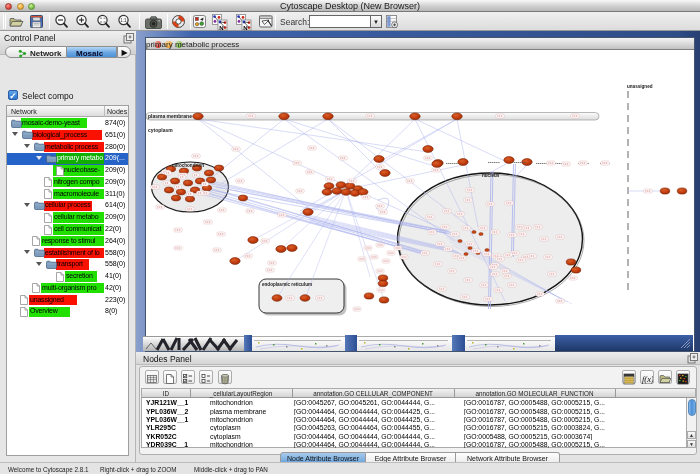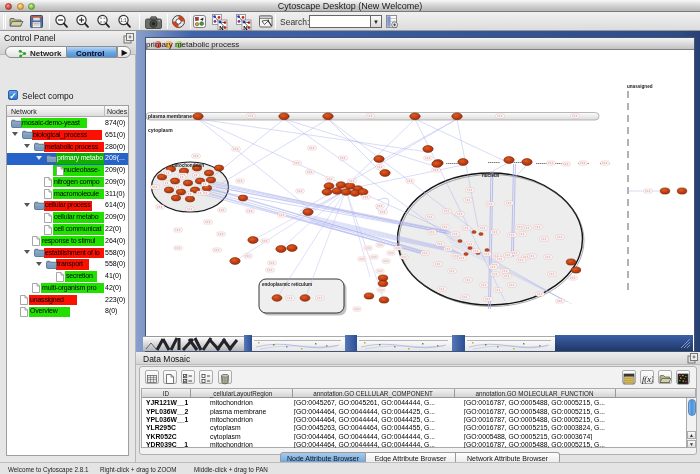--- a/index.html
+++ b/index.html
@@ -74,21 +74,21 @@
 #statusbar span { position:absolute; top:3px; }
 </style>
 </head>
 <body>
 <div id="app">
 
   <div id="titlebar">
     <div class="tl" style="left:5px; background:radial-gradient(circle at 35% 30%,#ff9a8a,#e0443a 60%,#b02c24); border:0.5px solid #a03830;"></div>
     <div class="tl" style="left:16.5px; background:radial-gradient(circle at 35% 30%,#ffe2a0,#f0ad3c 60%,#c8861e); border:0.5px solid #b08428;"></div>
     <div class="tl" style="left:28px; background:radial-gradient(circle at 35% 30%,#d2f0a0,#7cc248 60%,#55962c); border:0.5px solid #5d9434;"></div>
-    <div class="t">Cytoscape Desktop (New Welcome)</div>
+    <div class="t">Cytoscape Desktop (New Browser)</div>
   </div>
 
   <div id="toolbar">
     <div class="sep" style="left:3px;"></div>
       <div class="sep" style="left:5px;"></div>
     <svg class="abs" style="left:0;top:0" width="700" height="19">
 <g transform="translate(9,4)">
       <path d="M1 10 L1 3.5 Q1 2.5 2 2.5 L5 2.5 L6.5 4 L12 4 L12 10 Z" fill="#b8b87e" stroke="#555" stroke-width="0.8"></path>
       <path d="M1 10 L3.2 5.5 L14 5.5 L11.5 10 Z" fill="#d2d2a0" stroke="#555" stroke-width="0.8"></path>
         </g>
@@ -207,21 +207,21 @@
     <div class="cptab" style="left:0; width:62px; border-radius:6px 0 0 6px; background:linear-gradient(#ffffff,#e2e2e2);">
       <svg class="abs" style="left:12px;top:1.5px" width="9" height="9" viewBox="0 0 9 9">
             <circle cx="2.2" cy="2.2" r="1.5" fill="#2ab02a"></circle>
             <circle cx="6.6" cy="4.5" r="1.5" fill="#2ab02a"></circle>
             <circle cx="2.6" cy="7" r="1.5" fill="#2ab02a"></circle>
             <path d="M2.2 2.2 L6.6 4.5 L2.6 7" stroke="#2a802a" stroke-width="0.7" fill="none"></path>
           </svg>
       <span style="position:absolute;left:24px;top:1.5px;font-weight:bold;color:#222;">Network</span>
         </div>
     <div class="cptab" style="left:62px; width:50px; background:linear-gradient(#b5d7f5,#6aa6e2 55%,#4e93da); border-left:none;">
-          <span style="position:absolute;left:9px;top:1.5px;font-weight:bold;color:#0a0a28;">Control</span>
+          <span style="position:absolute;left:9px;top:1.5px;font-weight:bold;color:#0a0a28;">Mosaic</span>
         </div>
     <div class="cptab" style="left:112px; width:14px; border-radius:0 6px 6px 0; background:linear-gradient(#ffffff,#e2e2e2); border-left:1px solid #8e8e8e;">
           <span style="position:absolute;left:3.5px;top:0.5px;font-size:8px;">▶</span>
         </div>
 </div>
     <div id="chk">✓</div>
       <div id="chk-lbl">Select compo</div>
     <div id="tree">
       <div id="tree-head">
           <span style="position:absolute;left:4px;top:1.5px;">Network</span>
@@ -842,21 +842,21 @@
         <div class="abs" style="left:419px;top:304px;width:138px;height:16px;background:linear-gradient(#3c5fa6,#1f3868);">
           <svg class="abs" style="right:2px;top:2px" width="12" height="12" viewBox="0 0 12 12">
             <path d="M2 11 L11 2 M5 11 L11 5 M8 11 L11 8" stroke="#9aaacc" stroke-width="0.8"></path>
           </svg>
         </div>
       </div>
   </div>
 
   <div id="datapanel">
     <div id="dp-head">
-        <span>Data Mosaic</span>
+        <span>Nodes Panel</span>
       <svg class="abs" style="left:551px;top:1px" width="11" height="11" viewBox="0 0 11 11">
           <rect x="1" y="3" width="7" height="7" fill="none" stroke="#777" stroke-width="1"></rect>
           <rect x="3.5" y="0.5" width="7" height="7" fill="#eee" stroke="#777" stroke-width="1"></rect>
           <circle cx="7" cy="4" r="1.4" fill="#888"></circle>
         </svg>
     </div>
     <div id="dp-body">
       <div id="dicons">
           <div class="dicon" style="left:5px;top:3px;"><svg width="12" height="12" viewBox="0 0 12 12">
               <rect x="1.5" y="2.5" width="9" height="7" fill="#e8e8e8" stroke="#555" stroke-width="0.7"></rect>

